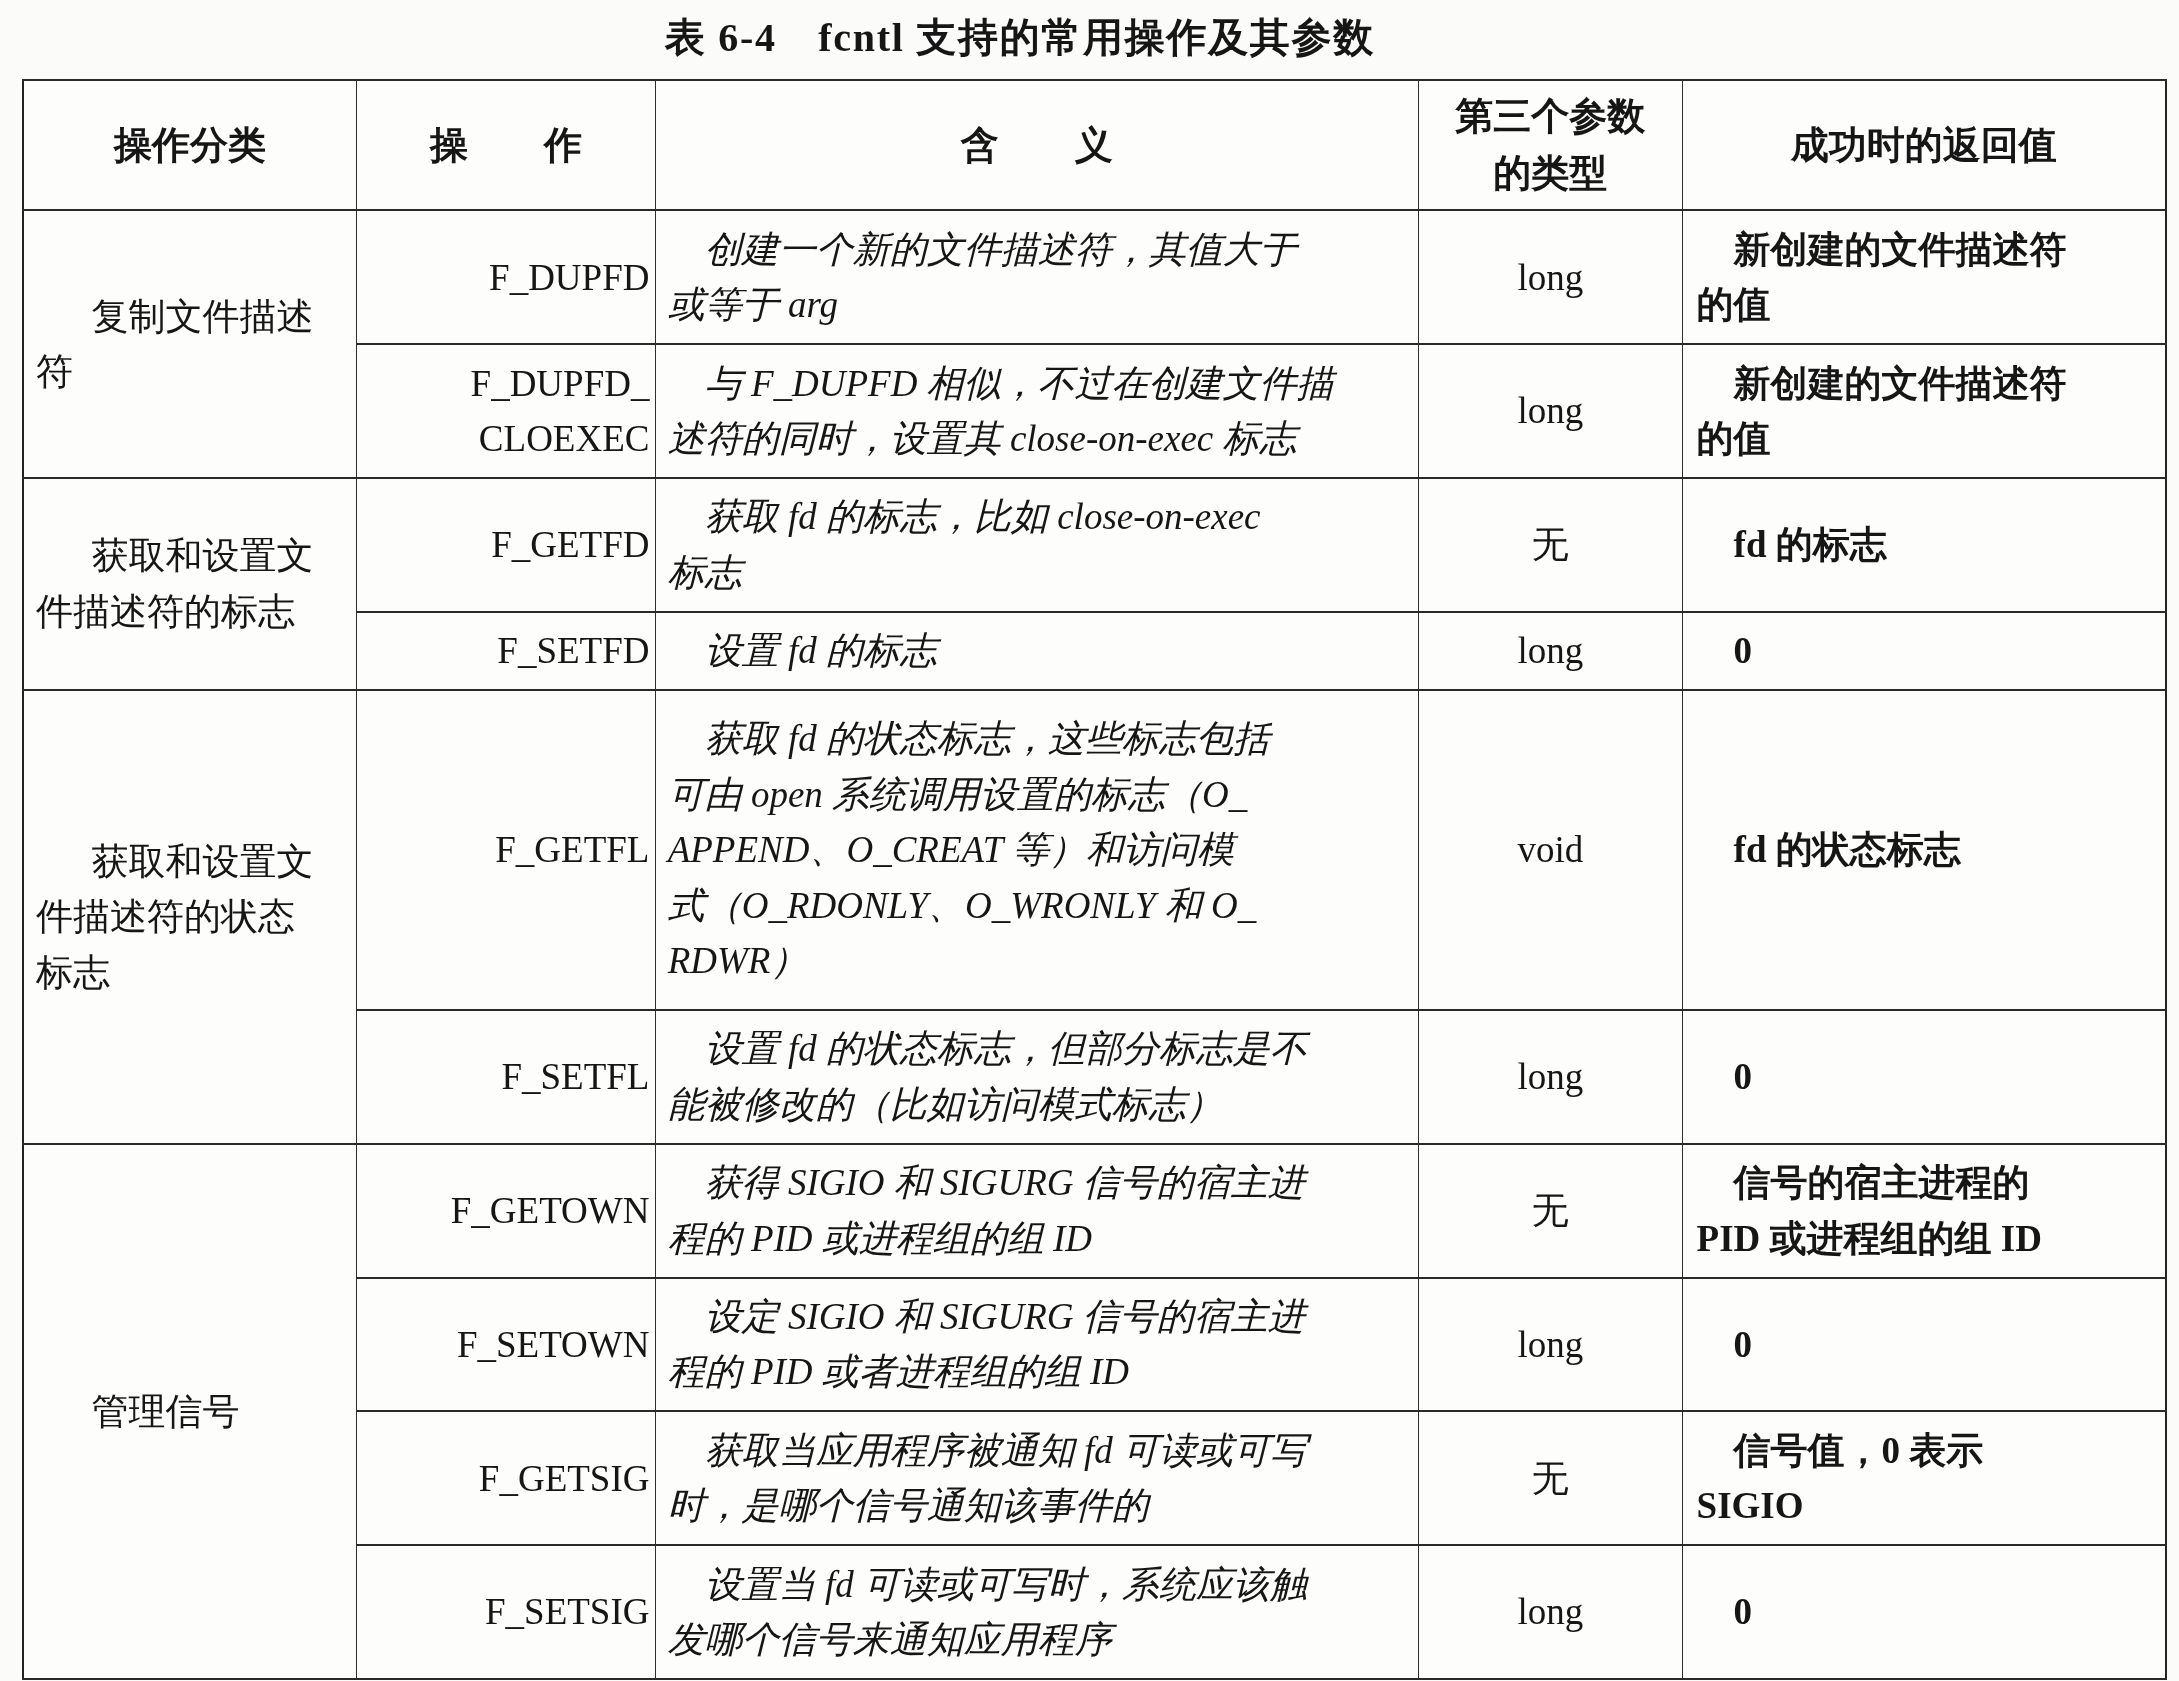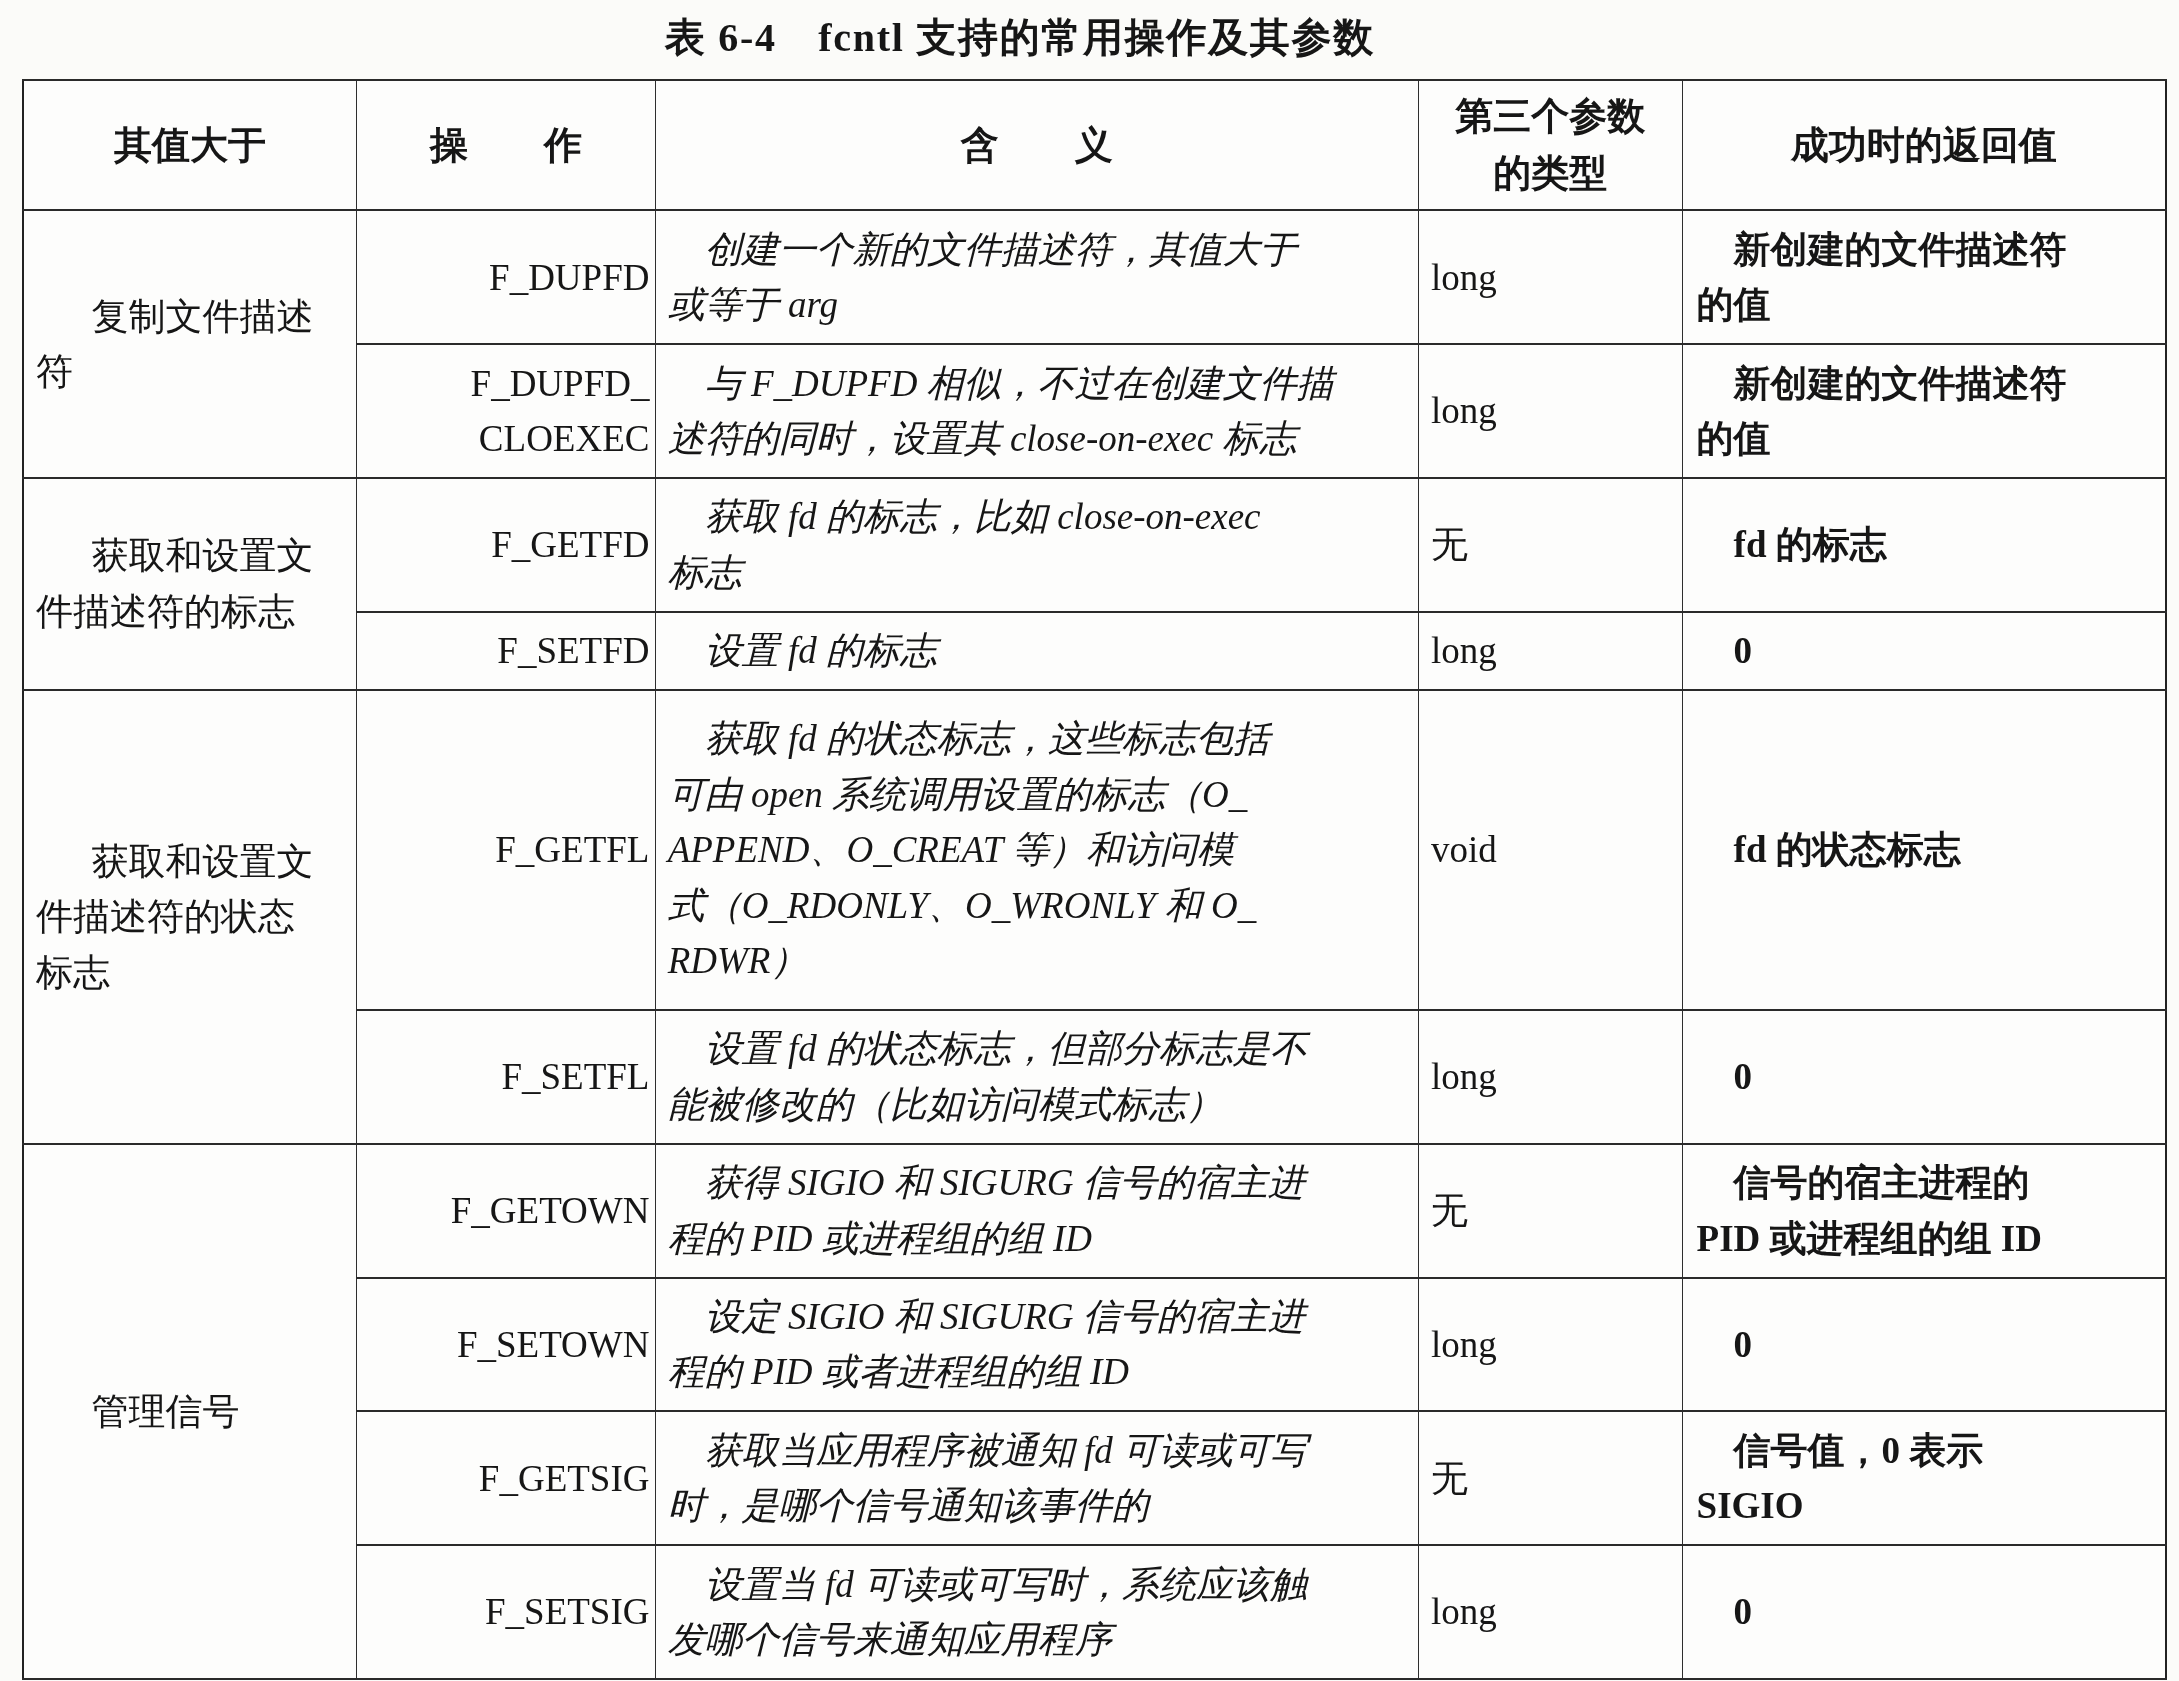--- a/index.html
+++ b/index.html
@@ -63,21 +63,21 @@
     text-align: right;
     padding: 8.7px 5.2px;
   }
   td.cell-meaning {
     text-align: left;
     text-indent: 1em;
     padding: 10.4px 12px;
     font-style: italic;
   }
   td.cell-type {
-    text-align: left;
+    text-align: center;
   }
   td.cell-return {
     text-align: left;
     text-indent: 1em;
     padding: 8.7px 14px;
     font-weight: bold;
   }
   tr.row-2line  { height: 127px; }
   tr.row-1line  { height: 71px; margin-top: 8px;  }
   tr.row-5line  { height: 320px; }
@@ -93,21 +93,21 @@
     <colgroup>
       <col style="width:333px">
       <col style="width:298px">
       <col style="width:762px">
       <col style="width:263px">
       <col style="width:483px">
     </colgroup>
 
     <thead>
       <tr>
-        <th>其值大于</th>
+        <th>操作分类</th>
         <th>操　　作</th>
         <th>含　　义</th>
         <th>第三个参数
 的类型</th>
         <th>成功时的返回值</th>
       </tr>
     </thead>
 
     <tbody>
       <tr class="row-2line">

